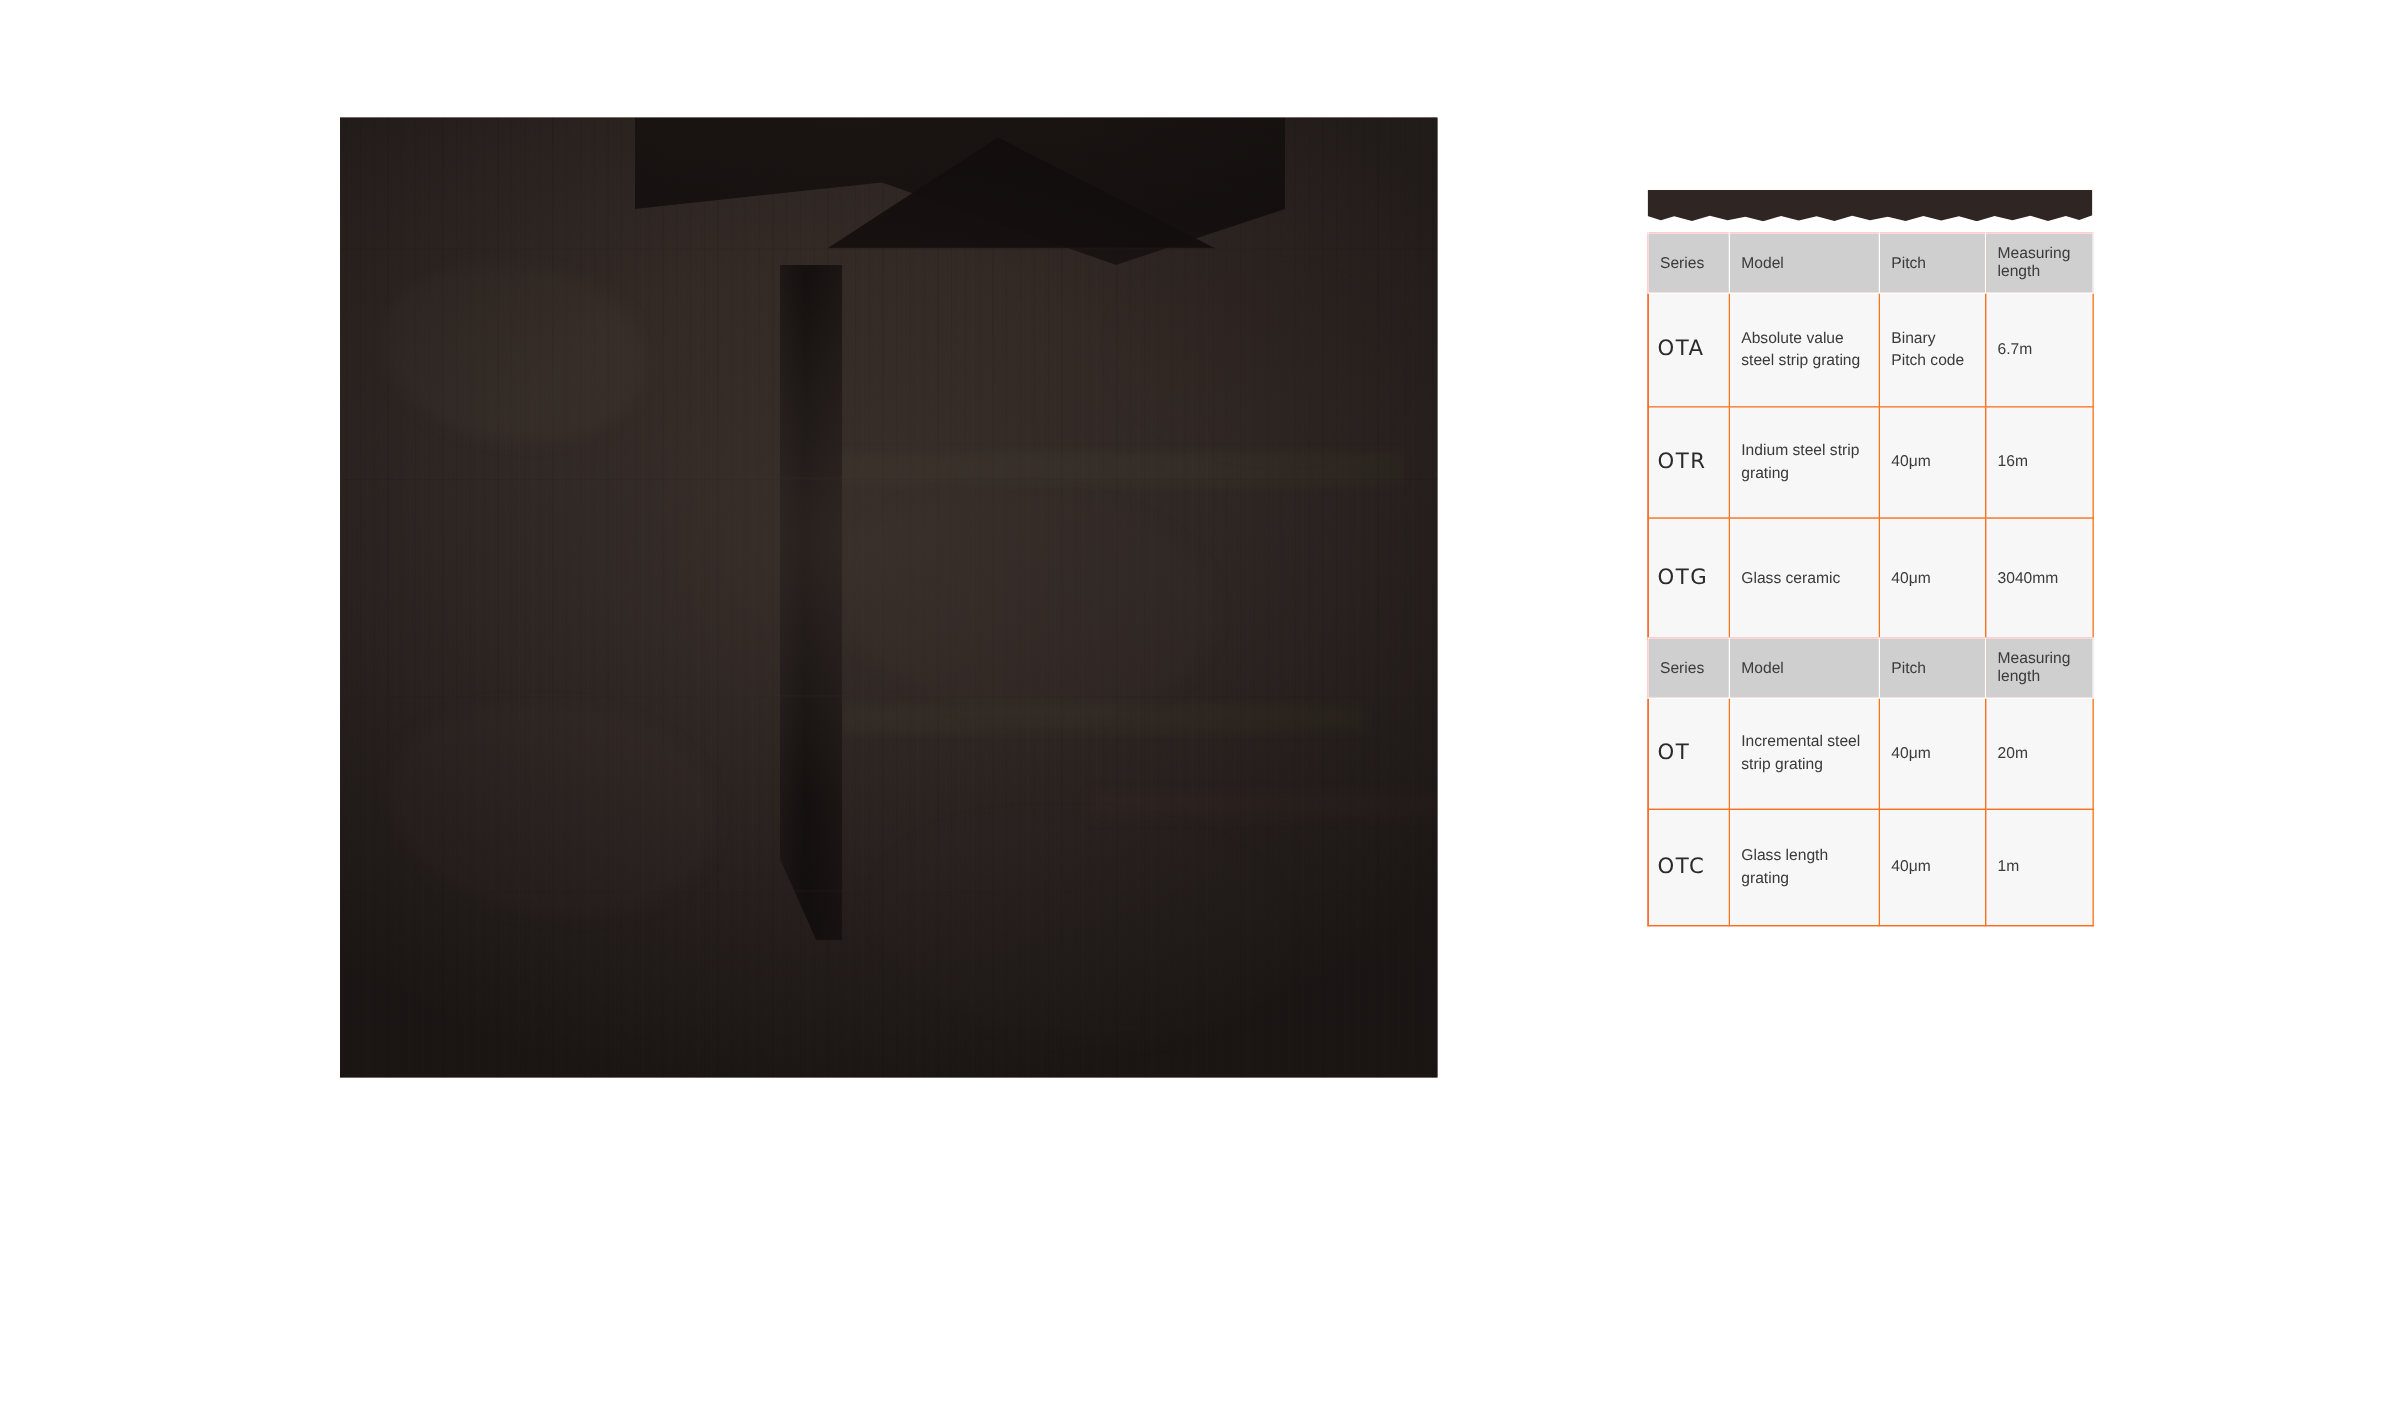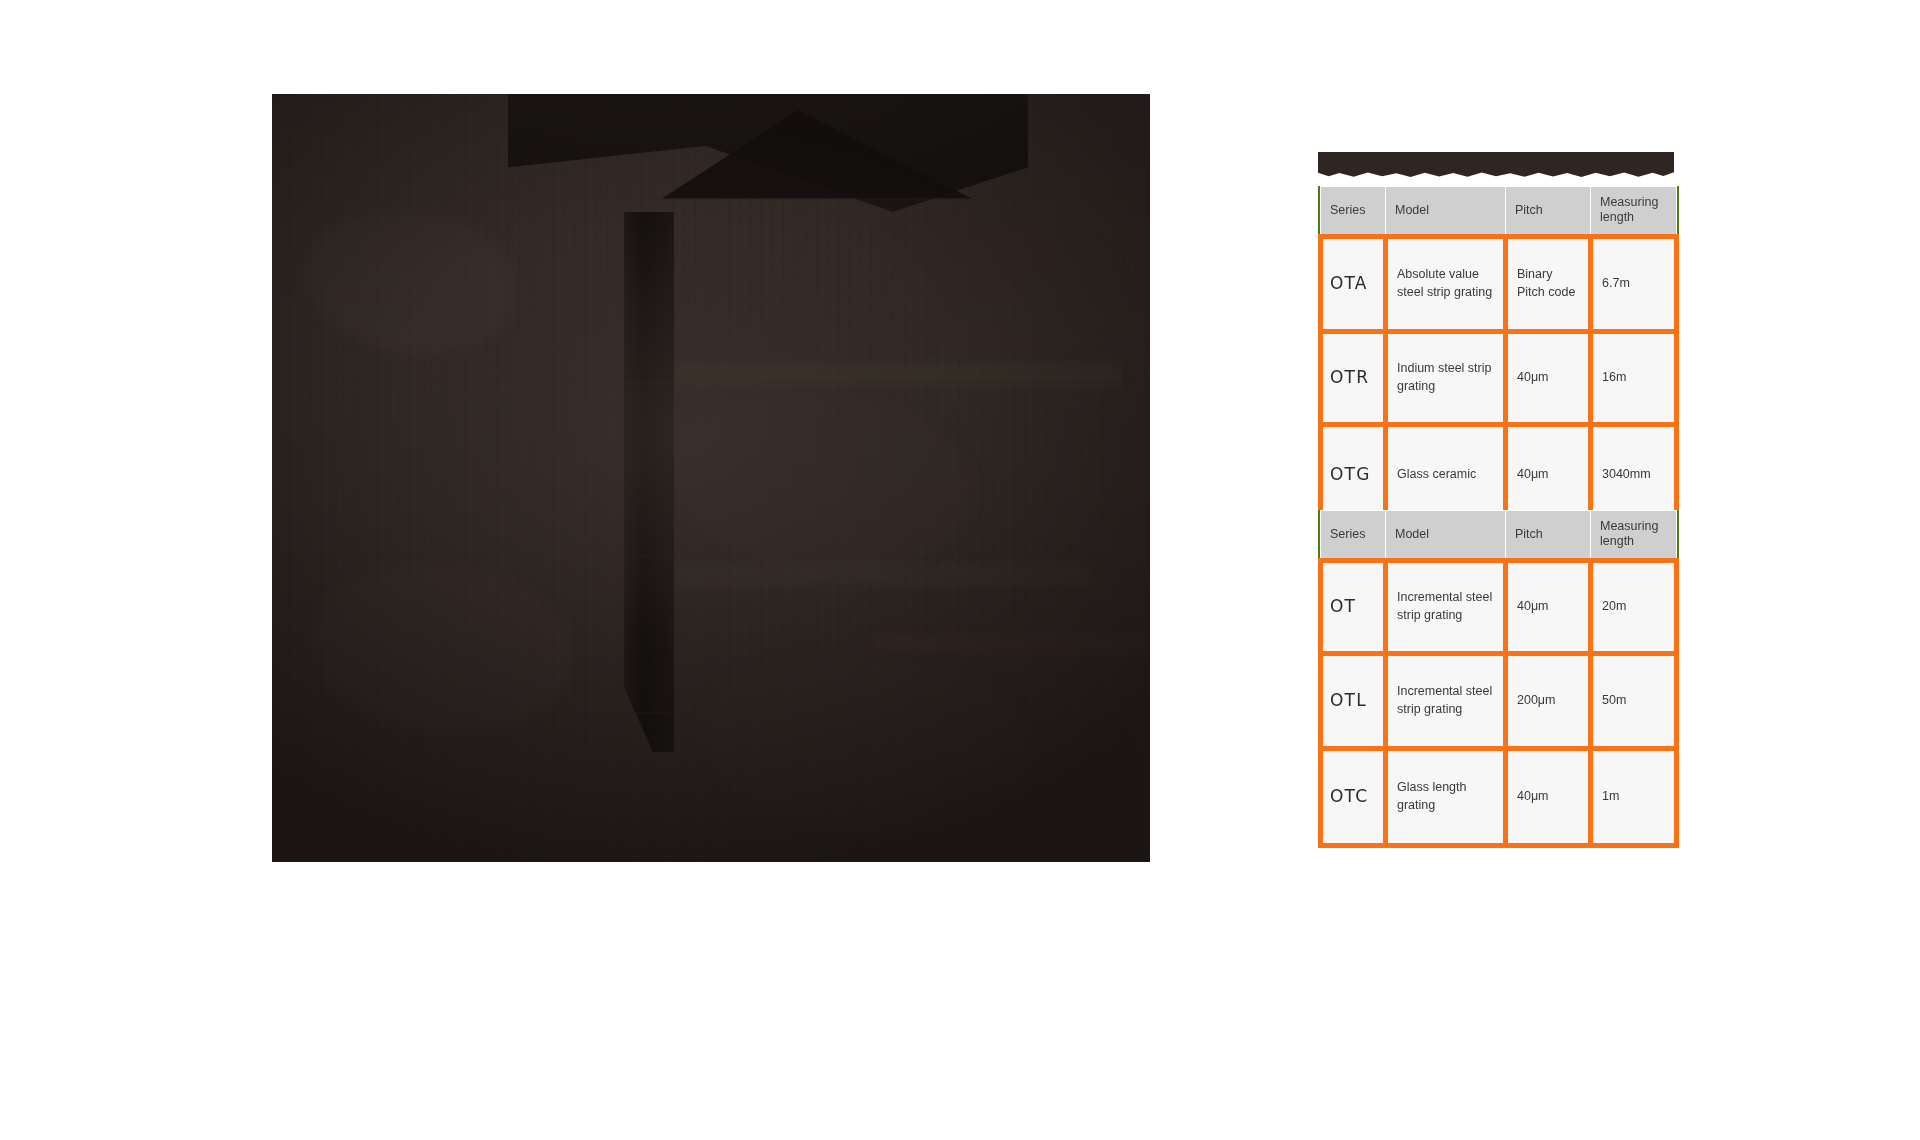--- a/index.html
+++ b/index.html
@@ -106,21 +106,21 @@
     left: 600px; top: 540px; width: 300px; height: 20px;
     background: rgba(110,66,54,.12);
     filter: blur(5px);
   }
 
   
   .spec-table {
     position: absolute;
     border-collapse: collapse;
     table-layout: fixed;
-    background: #4d7c0f;
+    background: #ef4444;
     padding-left: 32px;
   }
   #spec-table-absolute { left: 1318px; top: 186px; width: 356px; }
   #spec-table-incremental { left: 1318px; top: 510px; width: 356px; }
 
   .spec-table col.col-series { width: 65px; }
   .spec-table col.col-model  { width: 120px; }
   .spec-table col.col-pitch  { width: 85px; }
   .spec-table col.col-len    { width: 86px; }
 
@@ -135,21 +135,21 @@
     vertical-align: middle;
     border: 1px solid #ffffff;
   }
   .spec-table td {
     background: #f7f7f7;
     color: #3a3a3a;
     font-size: 12.5px;
     padding: 10px 9px;
     line-height: 1.38;
     vertical-align: middle;
-    border: 5px solid #f97316;
+    border: 1px solid #f97316;
   }
   .spec-table td.series-cell {
     font-size: 17px;
     color: #2b2b2b;
     letter-spacing: 1.2px;
     font-family: "DejaVu Sans", sans-serif;
     font-stretch: expanded;
     text-align: left;
     padding-left: 7px;
     padding-right: 2px;
@@ -271,26 +271,20 @@
       <th>Measuring length</th>
     </tr>
   </thead>
   <tbody>
     <tr class="row-0">
       <td class="series-cell">OT</td>
       <td>Incremental steel strip grating</td>
       <td>40μm</td>
       <td>20m</td>
     </tr>
-    <tr class="row-1">
-      <td class="series-cell">OTL</td>
-      <td>Incremental steel strip grating</td>
-      <td>200μm</td>
-      <td>50m</td>
-    </tr>
     <tr class="row-2">
       <td class="series-cell">OTC</td>
       <td>Glass length grating</td>
       <td>40μm</td>
       <td>1m</td>
     </tr>
   </tbody>
 </table>
 
 </body></html>

